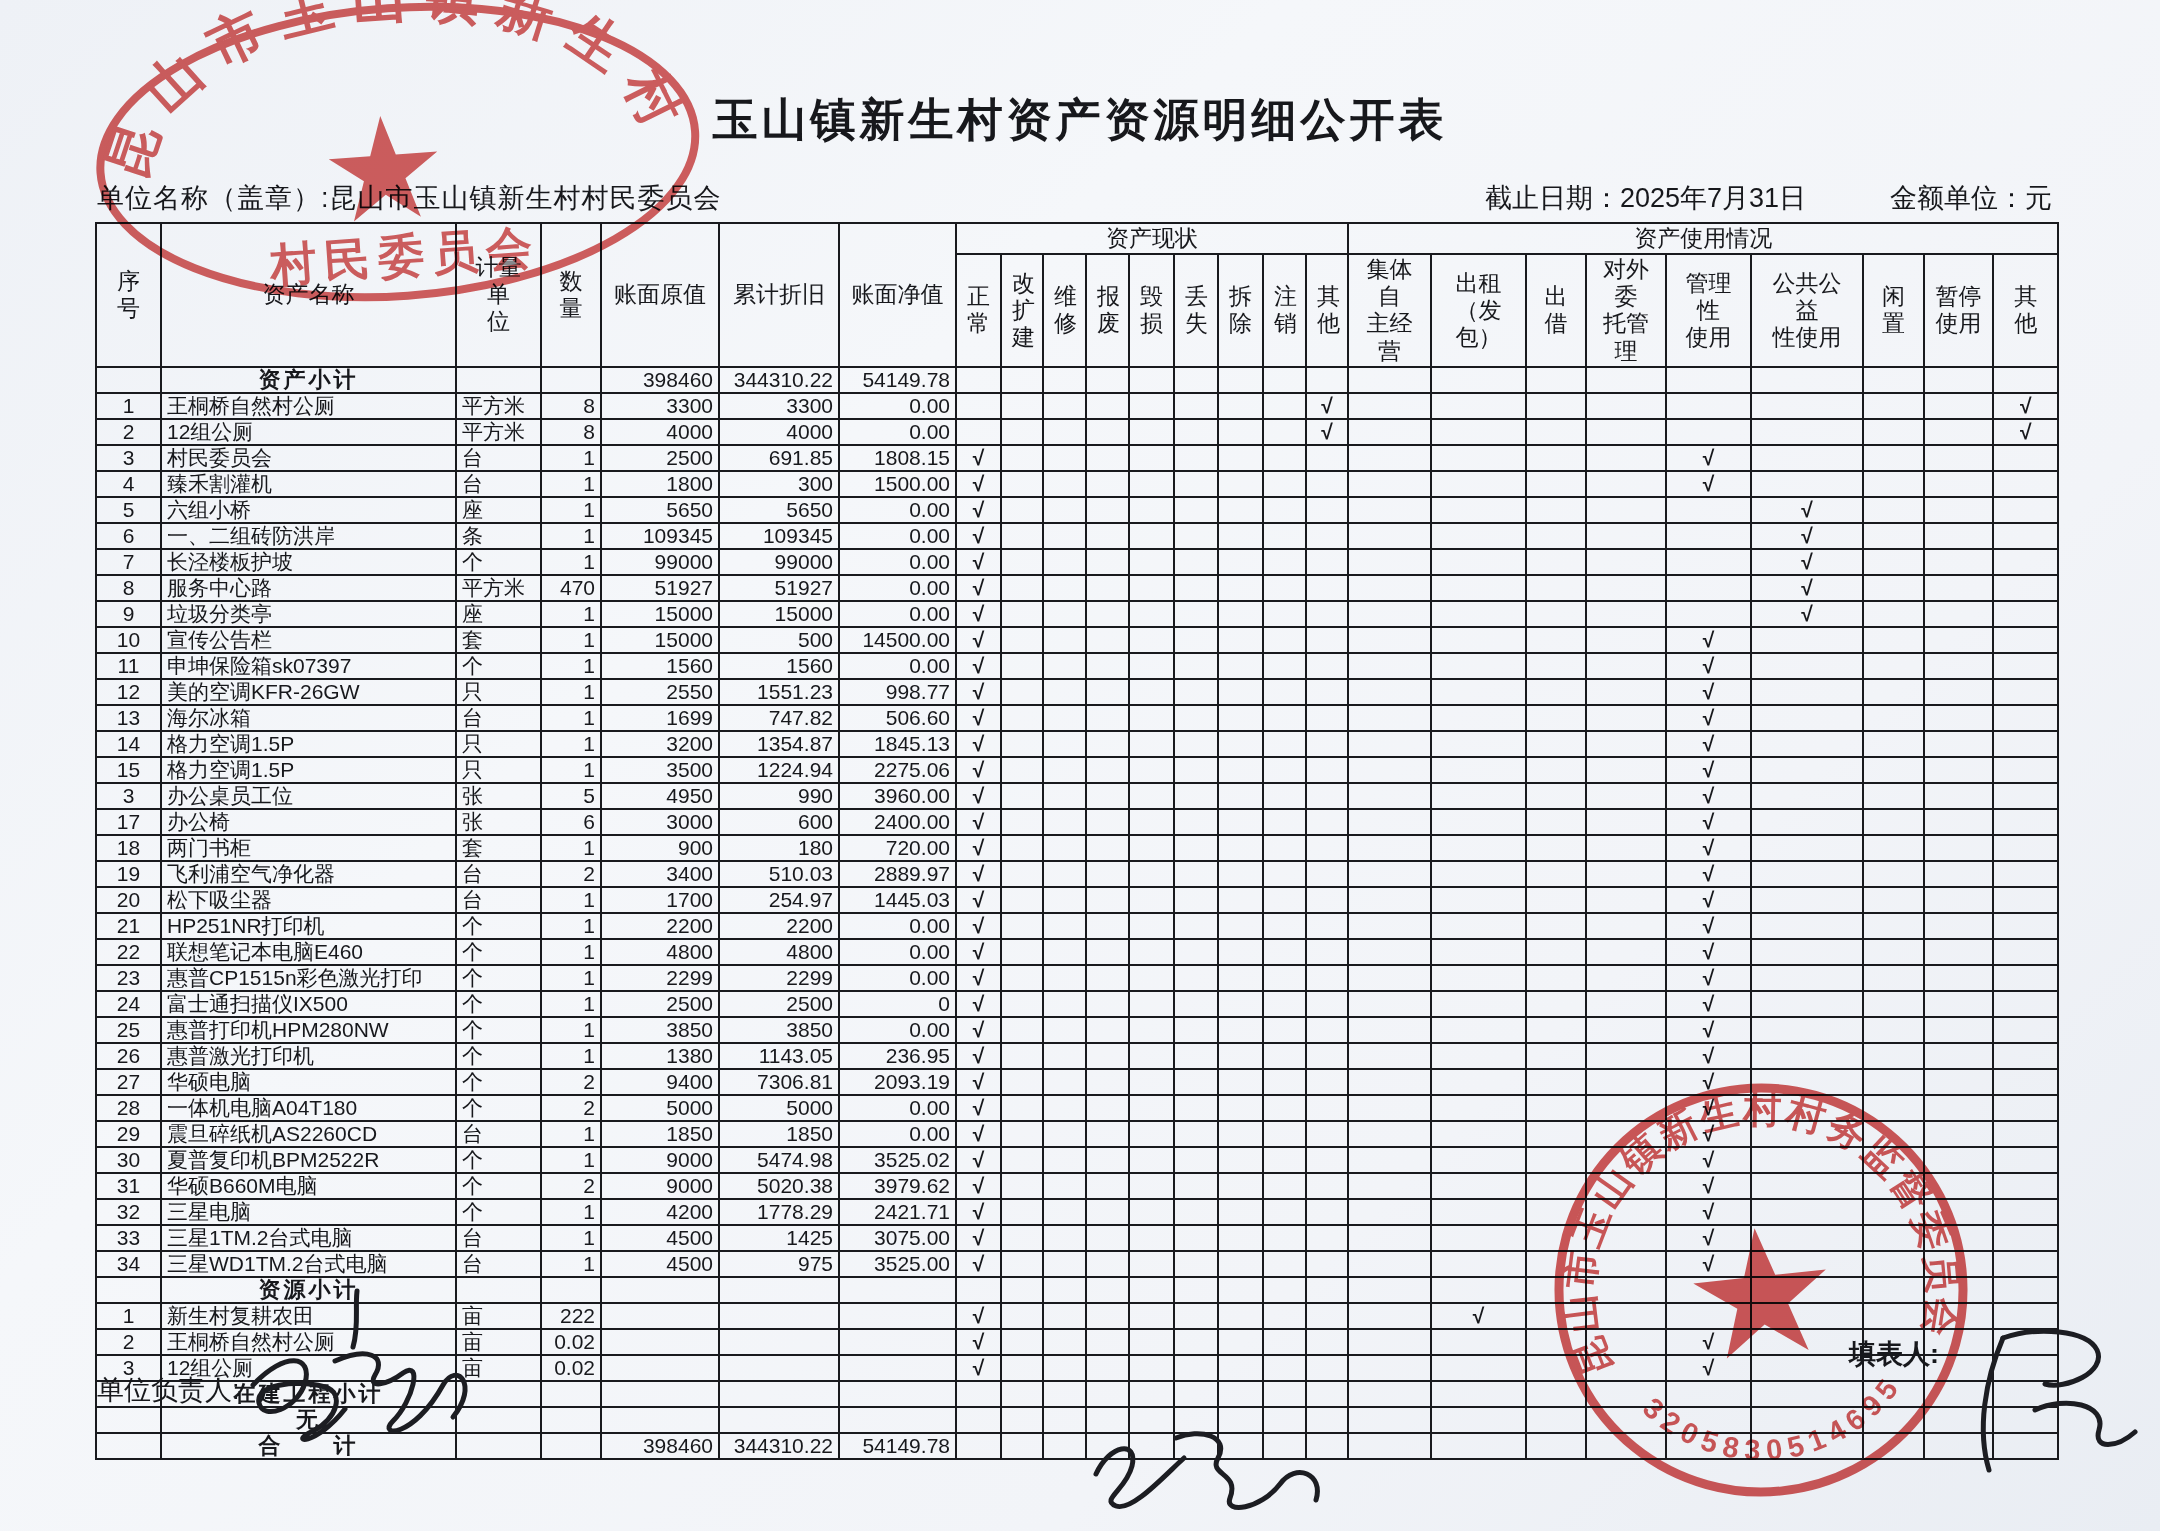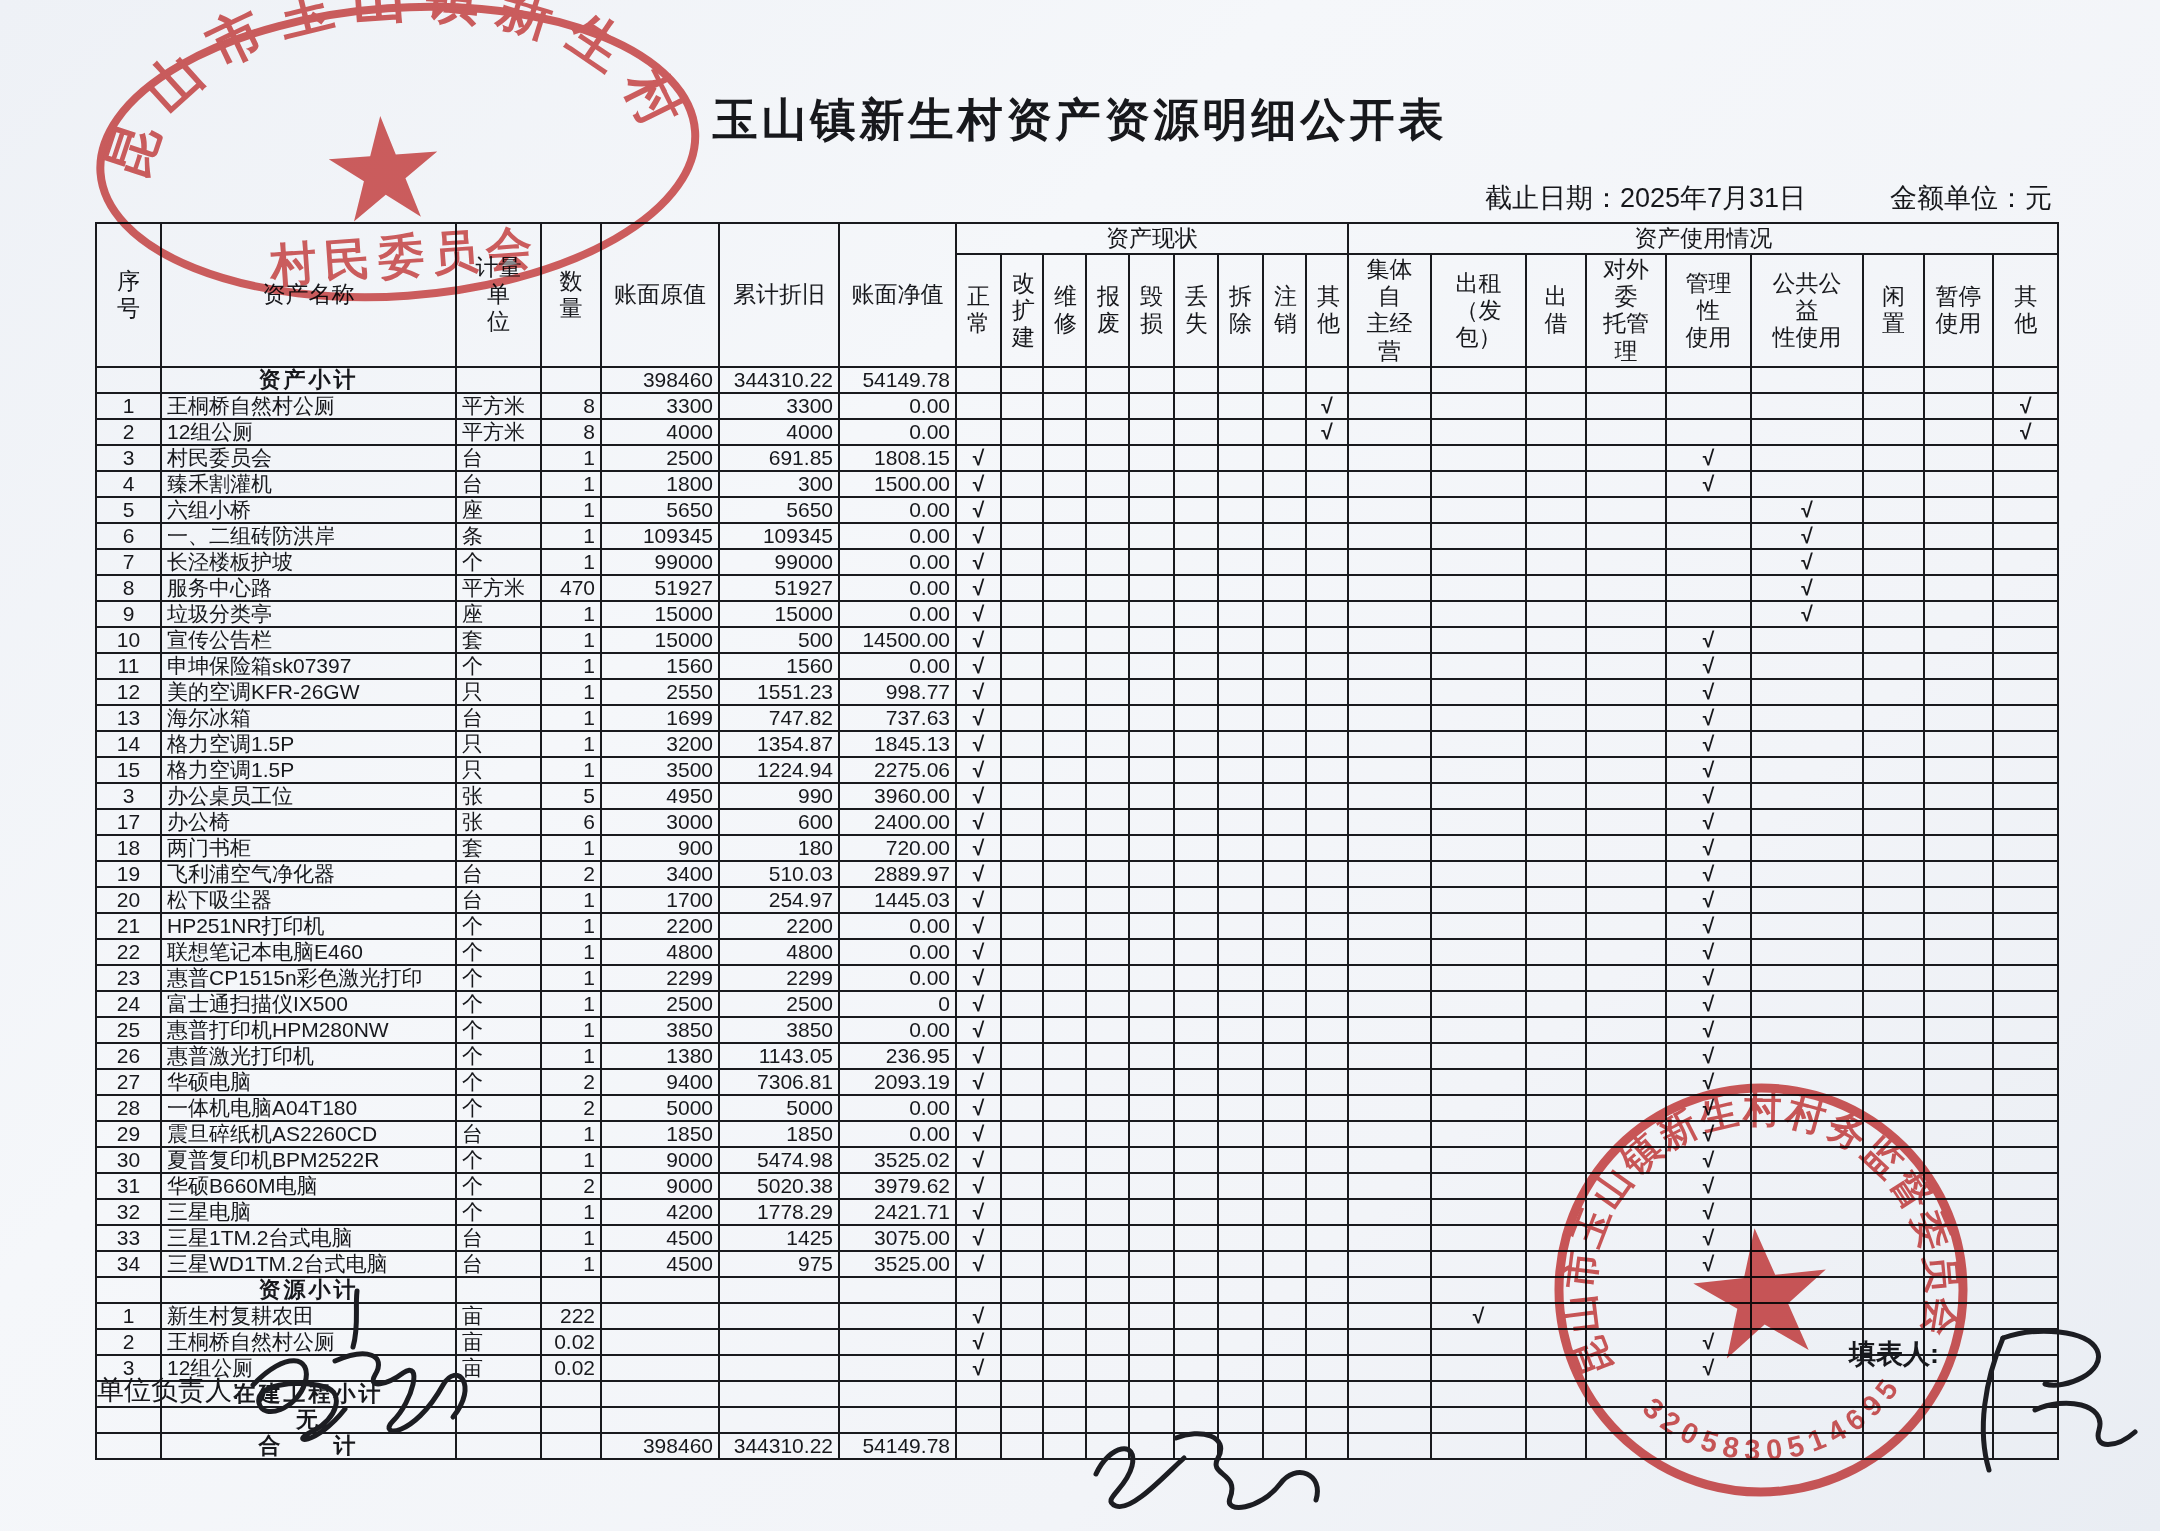--- a/index.html
+++ b/index.html
@@ -26,20 +26,21 @@
   .stamp{position:absolute;mix-blend-mode:multiply;z-index:3;}
   .sig{position:absolute;z-index:2;}
 </style>
 </head>
 <body>
 
 <div class="page">
 
   <div class="title">玉山镇新生村资产资源明细公开表</div>
 
+  <div class="meta-left">单位名称（盖章）:昆山市玉山镇新生村村民委员会</div>
   <div class="meta-right">
     <span>截止日期：2025年7月31日</span>
     <span>金额单位：元</span>
   </div>
 
   <table class="sheet">
       <colgroup>
         <col style="width: 65px;">
         <col style="width: 295px;">
         <col style="width: 85px;">
@@ -466,21 +467,21 @@
           <td class="al-center"></td>
           <td class="al-center"></td>
         </tr>
         <tr>
           <td class="al-center">13</td>
           <td class="al-left name-col">海尔冰箱</td>
           <td class="al-left">台</td>
           <td class="al-right">1</td>
           <td class="al-right">1699</td>
           <td class="al-right">747.82</td>
-          <td class="al-right">737.63</td>
+          <td class="al-right">506.60</td>
           <td class="al-center check al-center">√</td>
           <td class="al-center"></td>
           <td class="al-center"></td>
           <td class="al-center"></td>
           <td class="al-center"></td>
           <td class="al-center"></td>
           <td class="al-center"></td>
           <td class="al-center"></td>
           <td class="al-center"></td>
           <td class="al-center"></td>

